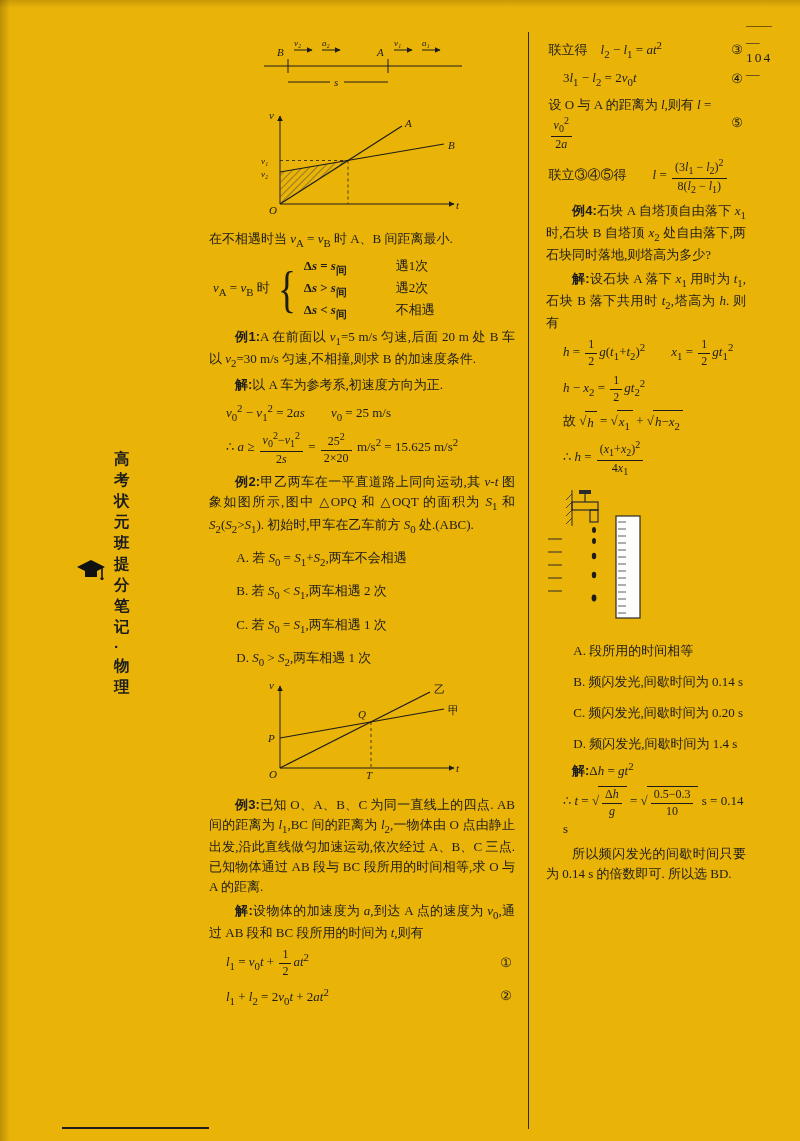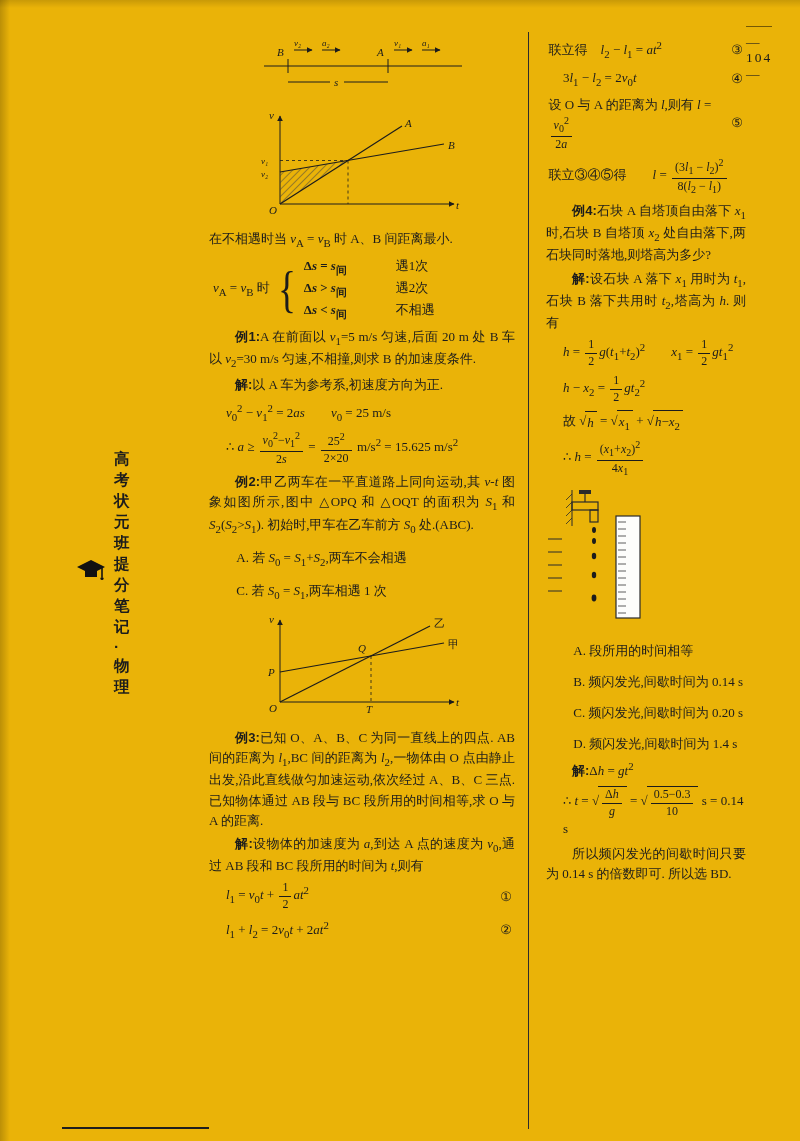--- a/index.html
+++ b/index.html
@@ -144,21 +144,23 @@
               <span class="den">2<i>s</i></span>
             </span> = <span class="frac">
               <span class="num">25<sup>2</sup></span>
               <span class="den">2×20</span>
             </span> m/s<sup>2</sup> = 15.625 m/s<sup>2</sup></span>
         </div>
 
       <p class="para"><b class="plabel">例2:</b><span>甲乙两车在一平直道路上同向运动,其 <i>v</i>-<i>t</i> 图象如图所示,图中 △OPQ 和 △OQT 的面积为 <i>S</i><sub>1</sub> 和 <i>S</i><sub>2</sub>(<i>S</i><sub>2</sub>&gt;<i>S</i><sub>1</sub>). 初始时,甲车在乙车前方 <i>S</i><sub>0</sub> 处.(ABC).</span></p>
 
       <div class="opt">A. 若 <i>S</i><sub>0</sub> = <i>S</i><sub>1</sub>+<i>S</i><sub>2</sub>,两车不会相遇</div>
+      <div class="opt">B. 若 <i>S</i><sub>0</sub> &lt; <i>S</i><sub>1</sub>,两车相遇 2 次</div>
       <div class="opt">C. 若 <i>S</i><sub>0</sub> = <i>S</i><sub>1</sub>,两车相遇 1 次</div>
+      <div class="opt">D. <i>S</i><sub>0</sub> &gt; <i>S</i><sub>2</sub>,两车相遇 1 次</div>
 
       <figure>
         <svg width="220" height="108" viewBox="0 0 220 108">
           <line x1="28" y1="92" x2="28" y2="10" stroke="#1c1c1c" stroke-width="1" marker-end="url(#arr)"></line>
           <line x1="28" y1="92" x2="202" y2="92" stroke="#1c1c1c" stroke-width="1" marker-end="url(#arr)"></line>
           <line x1="28" y1="62" x2="192" y2="33" stroke="#1c1c1c" stroke-width="1.2"></line>
           <line x1="28" y1="92" x2="178" y2="16" stroke="#1c1c1c" stroke-width="1.2"></line>
           <line x1="119" y1="46" x2="119" y2="92" stroke="#1c1c1c" stroke-width="0.8" stroke-dasharray="3,3"></line>
           <text x="17" y="13" font-size="11" font-style="italic">v</text>
           <text x="204" y="96" font-size="11" font-style="italic">t</text>

